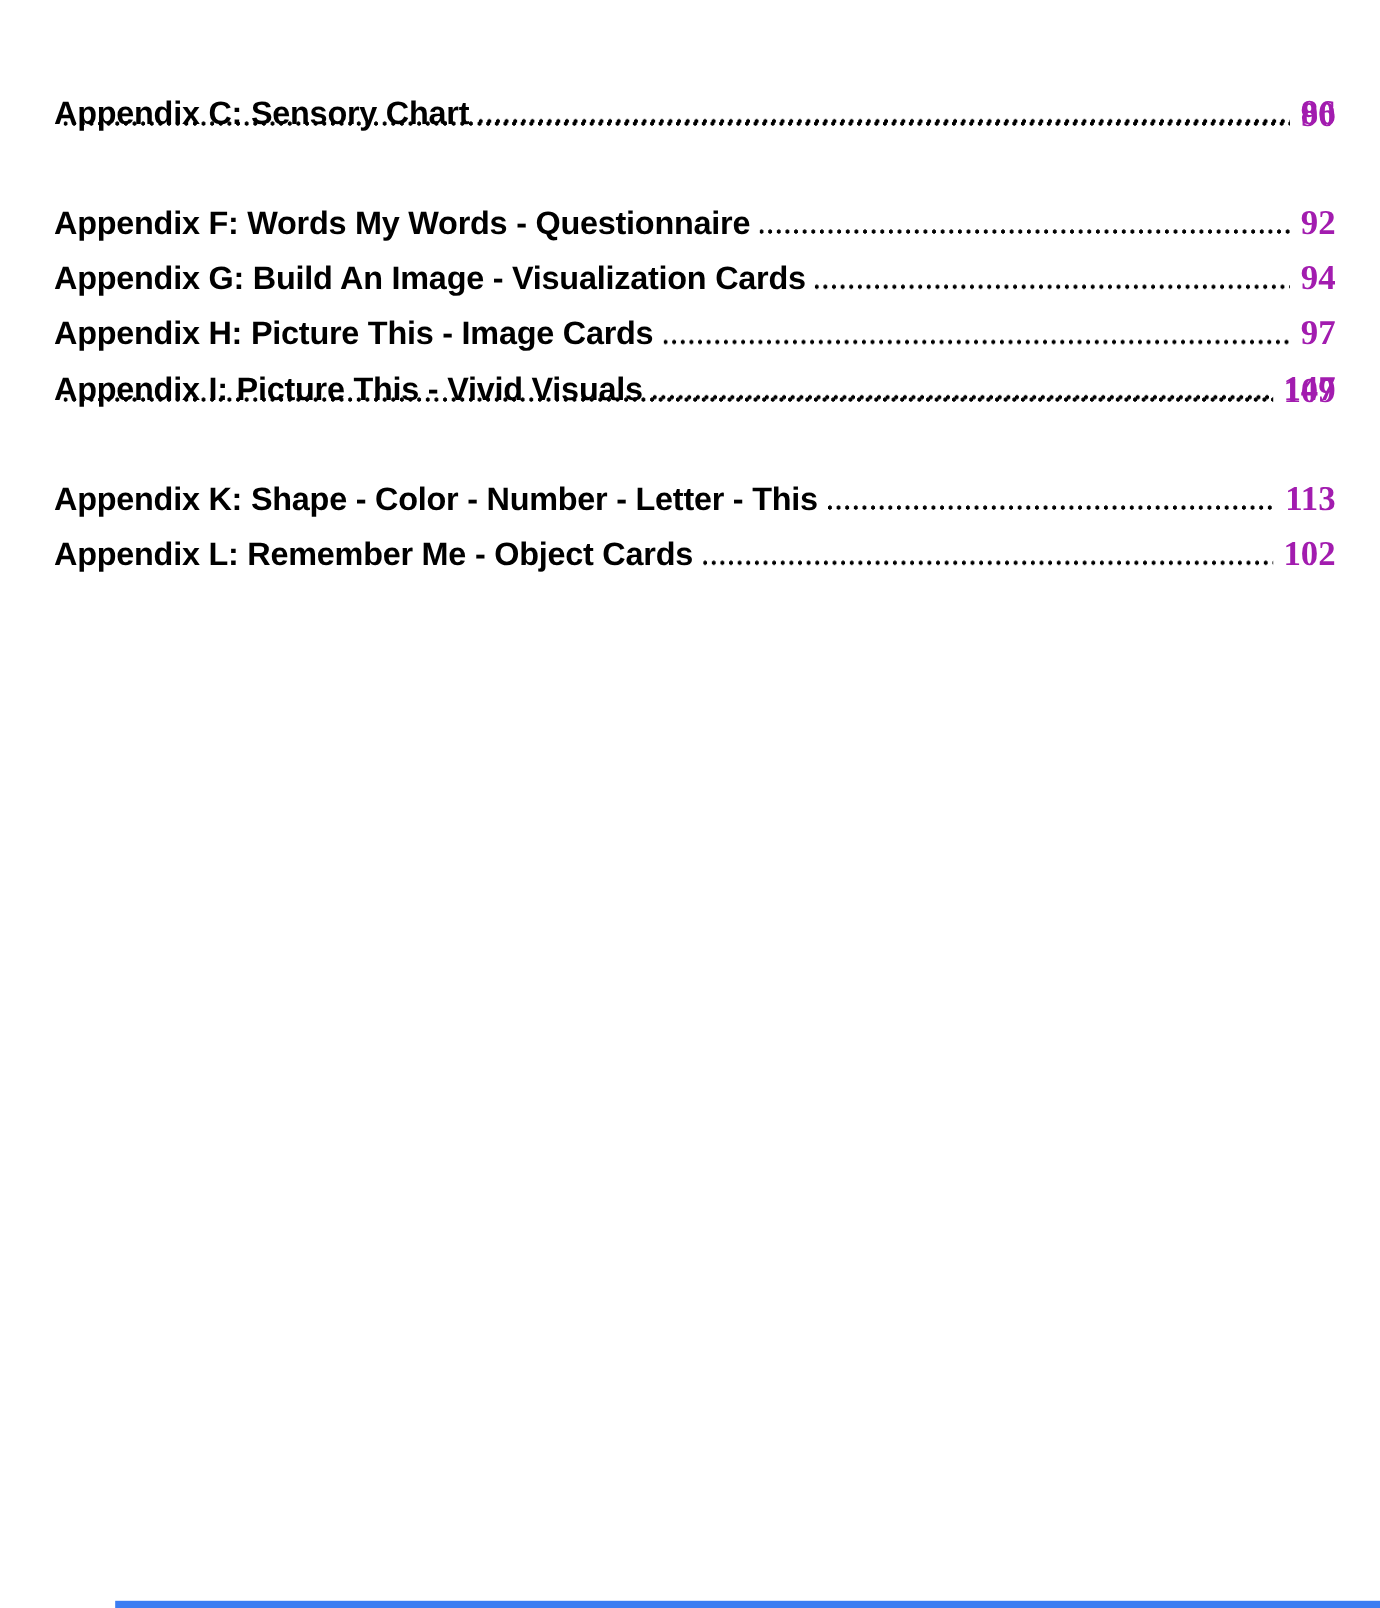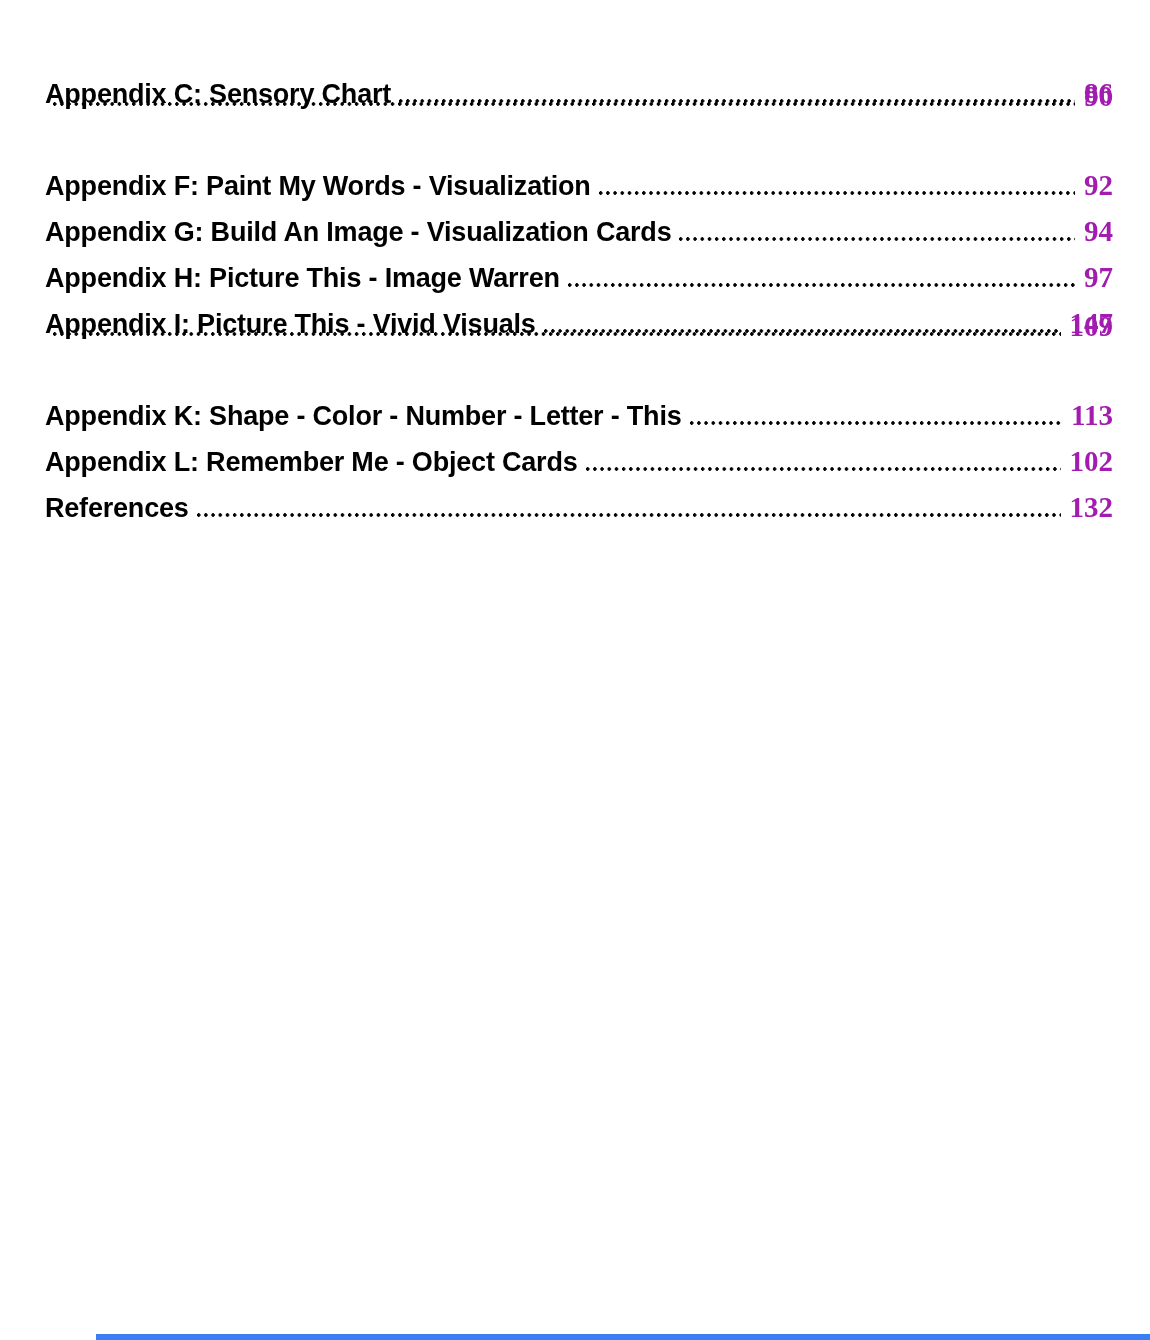--- a/index.html
+++ b/index.html
@@ -81,33 +81,33 @@
       <span class="page-number">86</span>
     </div>
 
 
     <div class="toc-row">
       <span class="dot-leader"></span>
       <span class="page-number">90</span>
     </div>
 
     <div class="toc-row">
-      <span class="toc-title">Appendix F: Paint My Words - Visualization</span>
+      <span class="toc-title">Appendix F: Words My Words - Questionnaire</span>
       <span class="dot-leader"></span>
       <span class="page-number">92</span>
     </div>
 
     <div class="toc-row">
       <span class="toc-title">Appendix G: Build An Image - Visualization Cards</span>
       <span class="dot-leader"></span>
       <span class="page-number">94</span>
     </div>
 
     <div class="toc-row">
-      <span class="toc-title">Appendix H: Picture This - Image Warren</span>
+      <span class="toc-title">Appendix H: Picture This - Image Cards</span>
       <span class="dot-leader"></span>
       <span class="page-number">97</span>
     </div>
 
     <div class="toc-row">
       <span class="toc-title">Appendix I: Picture This - Vivid Visuals</span>
       <span class="dot-leader"></span>
       <span class="page-number">147</span>
     </div>
 
@@ -122,22 +122,17 @@
       <span class="page-number">113</span>
     </div>
 
     <div class="toc-row">
       <span class="toc-title">Appendix L: Remember Me - Object Cards</span>
       <span class="dot-leader"></span>
       <span class="page-number">102</span>
     </div>
 
 
-    <div class="toc-row">
-      <span class="toc-title">References</span>
-      <span class="dot-leader"></span>
-      <span class="page-number">132</span>
-    </div>
 
   </div>
 
   <div class="bottom-accent-bar" style="background: rgb(59, 125, 242);"></div>
 </div>
 
 </body></html>

